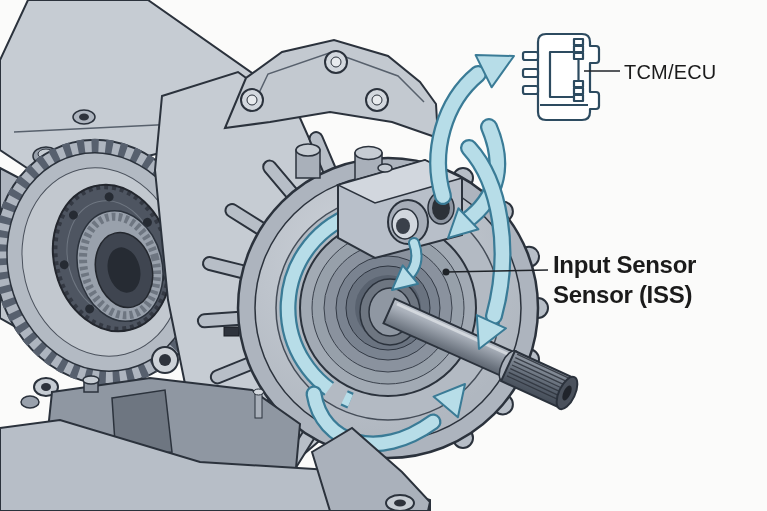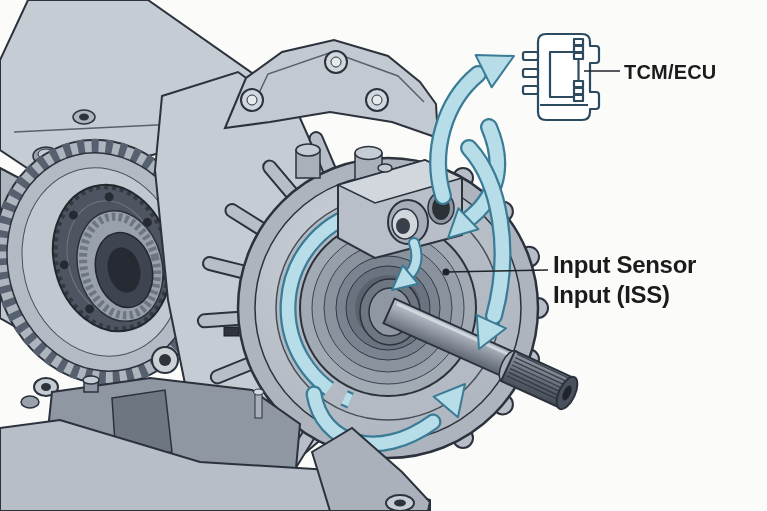--- a/index.html
+++ b/index.html
@@ -1,20 +1,20 @@
 <!DOCTYPE html>
 <html style="--page-bg: #fbfbfa; --label-text: #1b1b1b; --leader-color: #1f2328; --arrow-fill: #b7dde8; --arrow-stroke: #3a7b96; --icon-stroke: #2d4b60;"><head>
 <meta charset="utf-8">
 <style>
   html,body{margin:0;padding:0;}
   body{font-family:"Liberation Sans","DejaVu Sans",sans-serif;background:#e9e9e9;}
   .stage{position:relative;width:767px;height:511px;background:var(--page-bg,#fbfbfa);overflow:hidden;}
   .stage svg{position:absolute;inset:0;display:block;}
   .label{position:absolute;color:var(--label-text,#1b1b1b);}
-  .tcm-label{left:624px;top:61px;font-size:20px;font-weight:700;letter-spacing:.2px;}
+  .tcm-label{left:624px;top:61px;font-size:20px;font-weight:400;letter-spacing:.2px;}
   .iss-label{left:553px;top:250px;font-size:24px;font-weight:700;line-height:30px;letter-spacing:-.3px;}
   .arrow-under{stroke:var(--arrow-stroke,#3a7b96);fill:none;stroke-linecap:round;}
   .arrow-over{stroke:var(--arrow-fill,#b7dde8);fill:none;stroke-linecap:round;}
   .ring-under{stroke:var(--arrow-stroke,#3a7b96);fill:none;stroke-linecap:butt;}
   .ring-over{stroke:var(--arrow-fill,#b7dde8);fill:none;stroke-linecap:butt;}
   .arrow-head{fill:var(--arrow-fill,#b7dde8);stroke:var(--arrow-stroke,#3a7b96);stroke-width:2;stroke-linejoin:round;}
   .icon-ln{stroke:var(--icon-stroke,#2d4b60);fill:#ffffff;stroke-width:2.2;stroke-linejoin:round;}
   .icon-nf{stroke:var(--icon-stroke,#2d4b60);fill:none;stroke-width:2.2;stroke-linejoin:round;}
   .leader{stroke:var(--leader-color,#1f2328);stroke-width:1.6;}
 </style>
@@ -260,15 +260,15 @@
 
   <g>
     <line class="leader" x1="446" y1="272" x2="548" y2="270"></line>
     <circle cx="446" cy="272" r="3.5" fill="#1f2328"></circle>
   </g>
 </svg>
 
 <div class="label tcm-label">TCM/ECU</div>
 <div class="label iss-label">
   <div>Input Sensor</div>
-  <div>Input (ISS)</div>
+  <div>Sensor (ISS)</div>
 </div>
 </div>
 
 </body></html>

